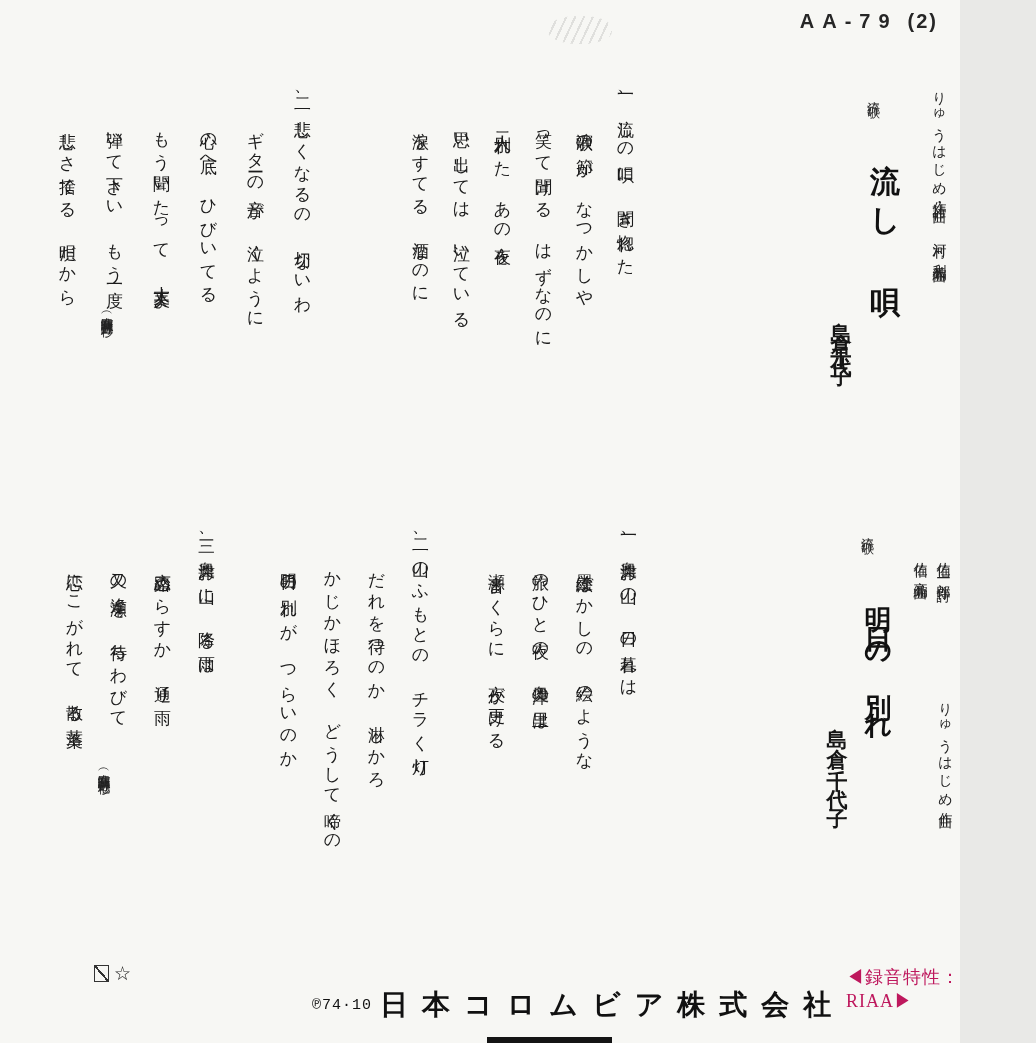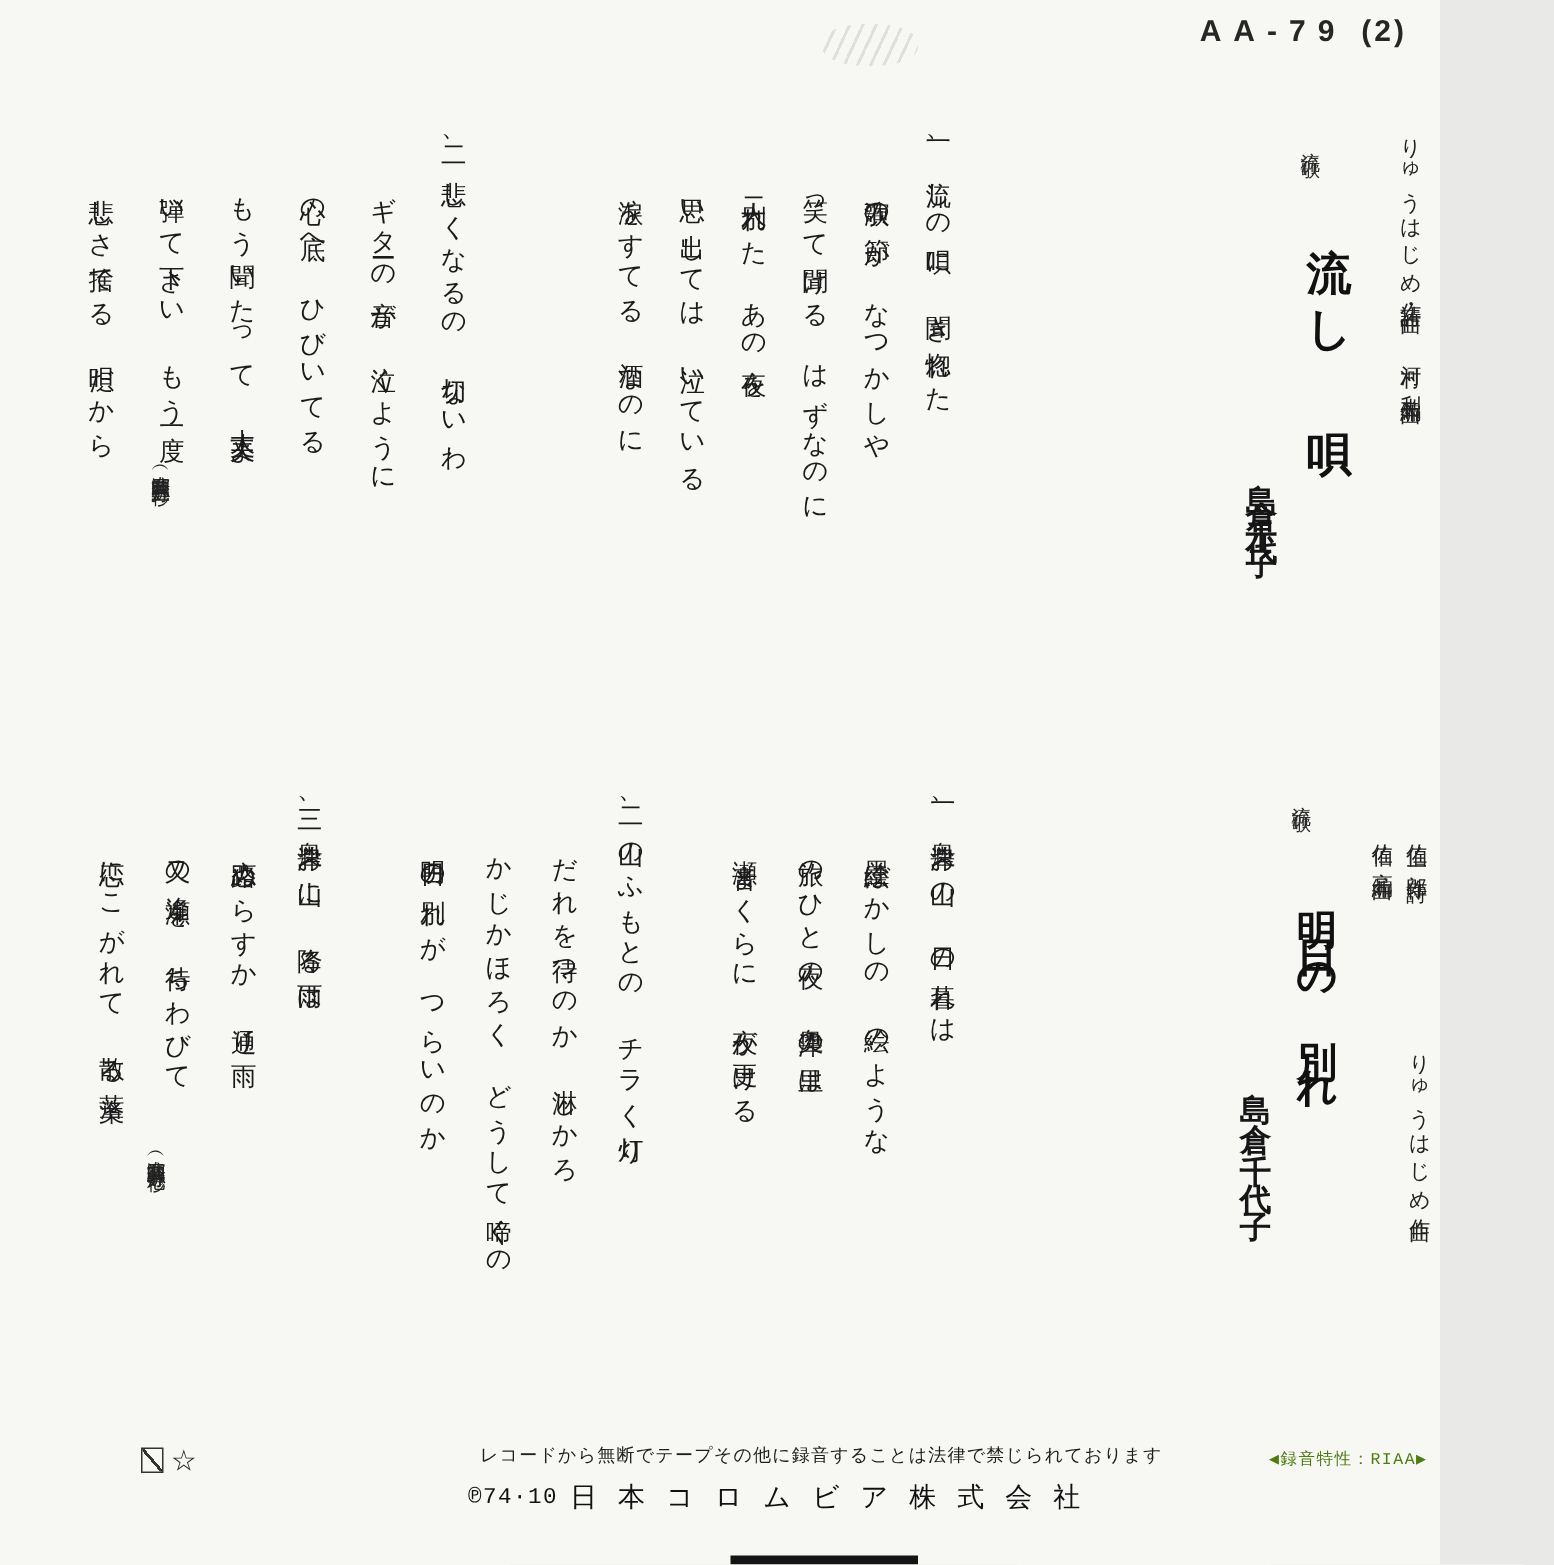--- a/index.html
+++ b/index.html
@@ -49,25 +49,25 @@
     position:absolute;left:320px;top:962px;
     font-family:"Liberation Sans","DejaVu Sans",sans-serif;
     font-size:12px;letter-spacing:0.8px;color:#1e1e1e;
   }
   .company-row{
     position:absolute;left:312px;top:986px;
     display:flex;align-items:center;
     font-family:"Liberation Sans","DejaVu Sans",sans-serif;color:#111;
   }
   .pmark{font-size:15px;letter-spacing:1px;margin-right:8px;font-family:Liberation Mono, monospace;}
-  .company{font-size:18px;font-weight:400;letter-spacing:14px;}
+  .company{font-size:28px;font-weight:700;letter-spacing:14px;}
   .recording{
     position:absolute;left:846px;top:965px;
-    font-family:Liberation Mono, monospace;
-    font-size:11px;letter-spacing:1px;color:#4d7c0f;
+    font-family:Liberation Serif, serif;
+    font-size:18px;letter-spacing:1px;color:#be185d;
   }
   .marks{
     position:absolute;left:94px;top:962px;
     font-size:16px;color:#2a2a2a;display:flex;align-items:center;gap:5px;
   }
   .boxslash{
     display:inline-block;width:13px;height:15px;
     border:1.6px solid #333;
     background:linear-gradient(to top right,transparent 45%,#333 45%,#333 55%,transparent 55%);
   }
@@ -153,21 +153,20 @@
     </div>
 
     <div class="v duration" style="left:95px;top:763px;">（演奏時間三分〇七秒）</div>
   </div>
 
   <div class="marks">
     <span class="boxslash"></span>
     <span class="star">☆</span>
   </div>
 
-  <div class="notice">レコードから無断でテープその他に録音することは法律で禁じられております</div>
 
   <div class="company-row">
     <span class="pmark"><span>℗</span><span>74·10</span></span>
     <span class="company">日本コロムビア株式会社</span>
   </div>
 
   <div class="recording">◀録音特性：RIAA▶</div>
 
   <div class="smudge-top"></div>
   <div class="smudge-right"></div>

